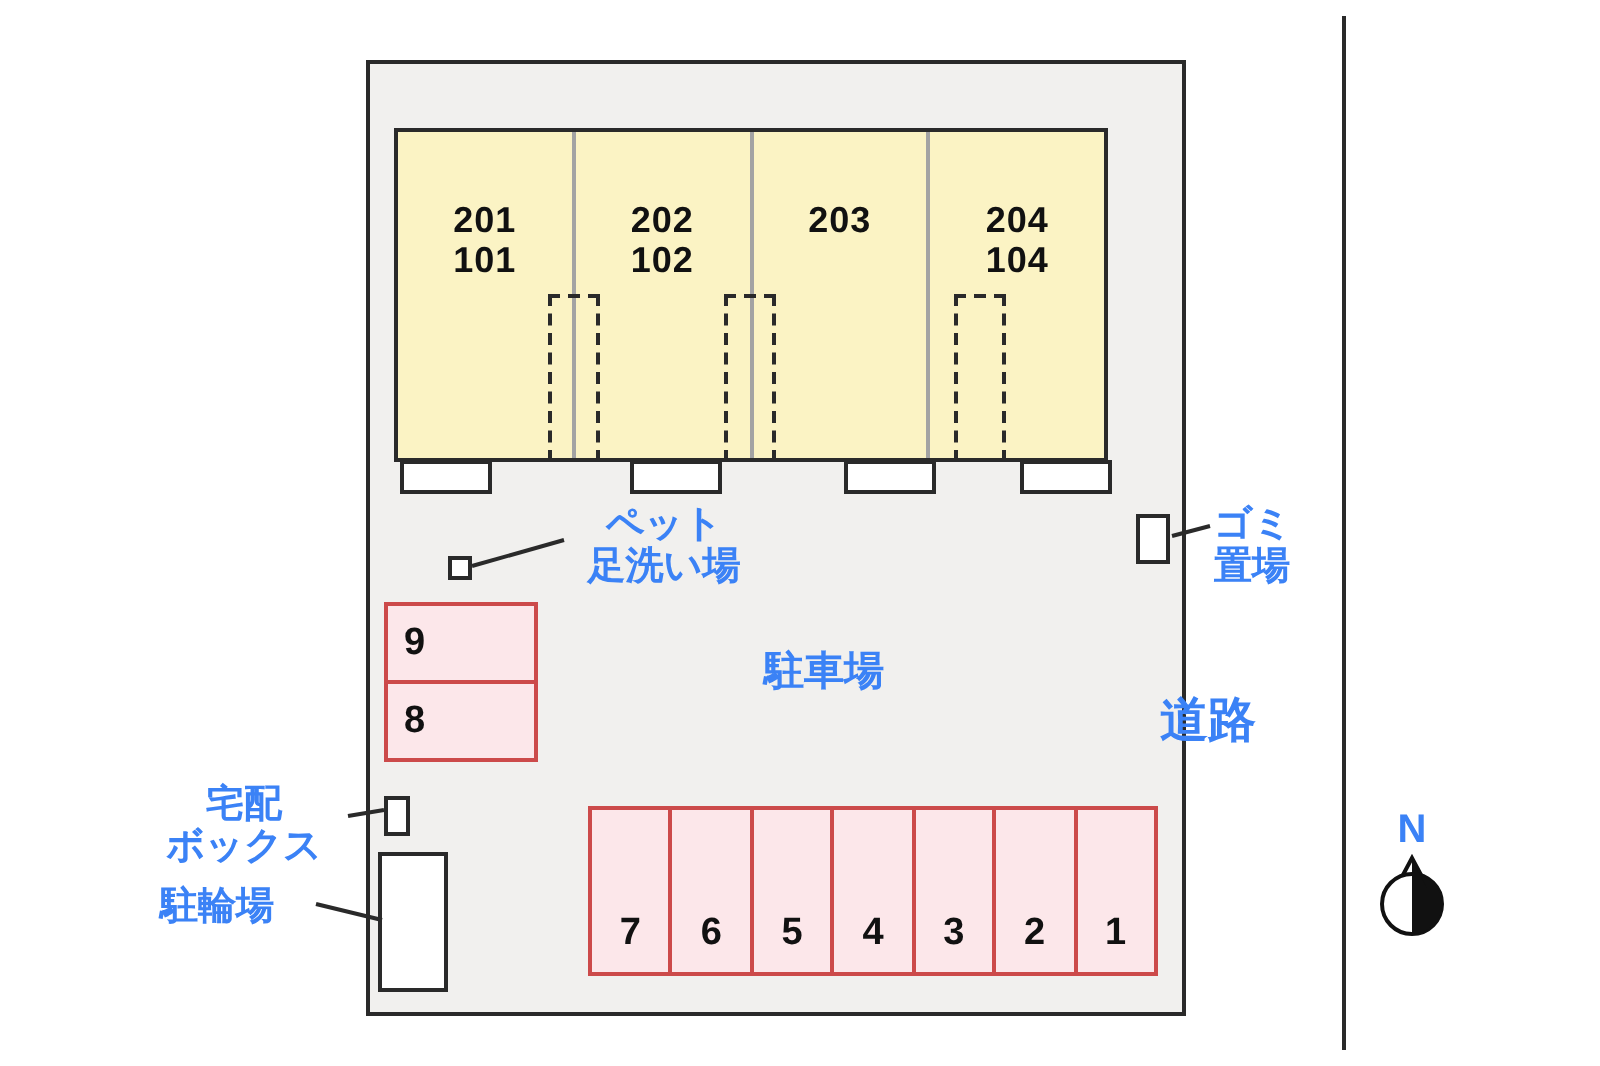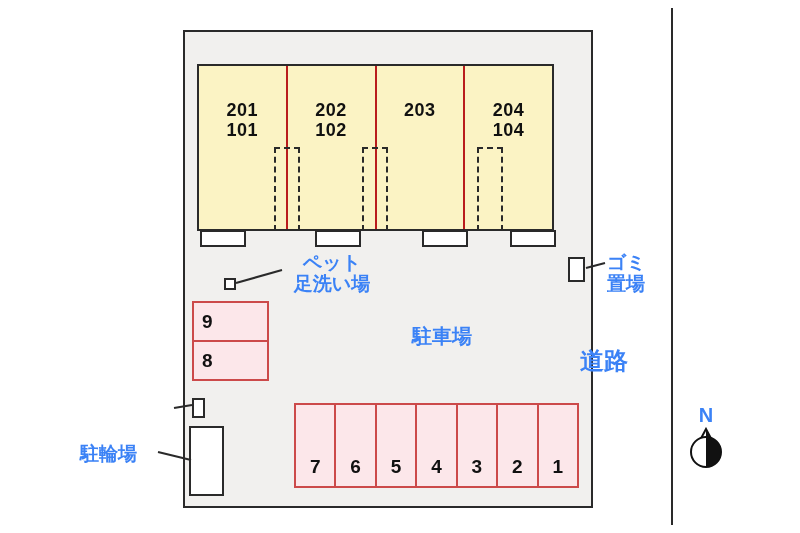--- a/index.html
+++ b/index.html
@@ -18,21 +18,21 @@
   }
   .road-line { left: 671px; top: 8px; width: 2px; height: 517px; background: #2a2a2a; }
 
   
   .building {
     left: 197px; top: 64px; width: 357px; height: 167px;
     background: var(--building-fill, #fbf3c4);
     border: 2px solid #2a2a2a; display: flex;
   }
   .unit {
-    flex: 1; border-right: 2px solid #b91c1c;
+    flex: 1; border-right: 2px solid #a3a3a3;
     text-align: center; padding-top: 34px;
     font-weight: bold; font-size: 18px; line-height: 20px; letter-spacing: .5px;
   }
   .unit:last-child { border-right: none; }
 
   .porch { border: 2px dashed #2a2a2a; top: 147px; height: 84px; width: 26px; }
 
   .step { background: #fff; border: 2px solid #2a2a2a; top: 230px; width: 46px; height: 17px; }
 
   .small-box { background: #fff; border: 2px solid #2a2a2a; }
@@ -104,30 +104,34 @@
 
   <div class="abs parking-left">
     <div class="p-cell">
       <span>9</span>
     </div>
     <div class="p-cell">
       <span>8</span>
     </div>
   </div>
 
-  <div class="abs jp-label" style="left:382px; top:326px; width:90px; text-align:right; font-size:20px;">駐車場</div>
+  <div class="abs jp-label" style="left:382px; top:326px; width:90px; text-align:left; font-size:20px;">駐車場</div>
 
   <div class="abs small-box" style="left:568px; top:257px; width:17px; height:25px;"></div>
   <div class="abs jp-label" style="left:607px; top:252px; width:70px;">
     <div>ゴミ</div>
     <div>置場</div>
   </div>
 
   <div class="abs jp-label" style="left:580px; top:350px; width:48px; text-align:right; font-size:24px;">道路</div>
 
+  <div class="abs jp-label" style="left:70px; top:392px; width:104px; text-align:center;">
+    <div>宅配</div>
+    <div>ボックス</div>
+  </div>
   <div class="abs small-box" style="left:192px; top:398px; width:13px; height:20px;"></div>
 
   <div class="abs jp-label" style="left:80px; top:443px; width:84px;">駐輪場</div>
   <div class="abs small-box" style="left:189px; top:426px; width:35px; height:70px;"></div>
 
   <div class="abs parking-bottom">
     <div class="p-col">
         <span>7</span>
       </div>
     <div class="p-col">

